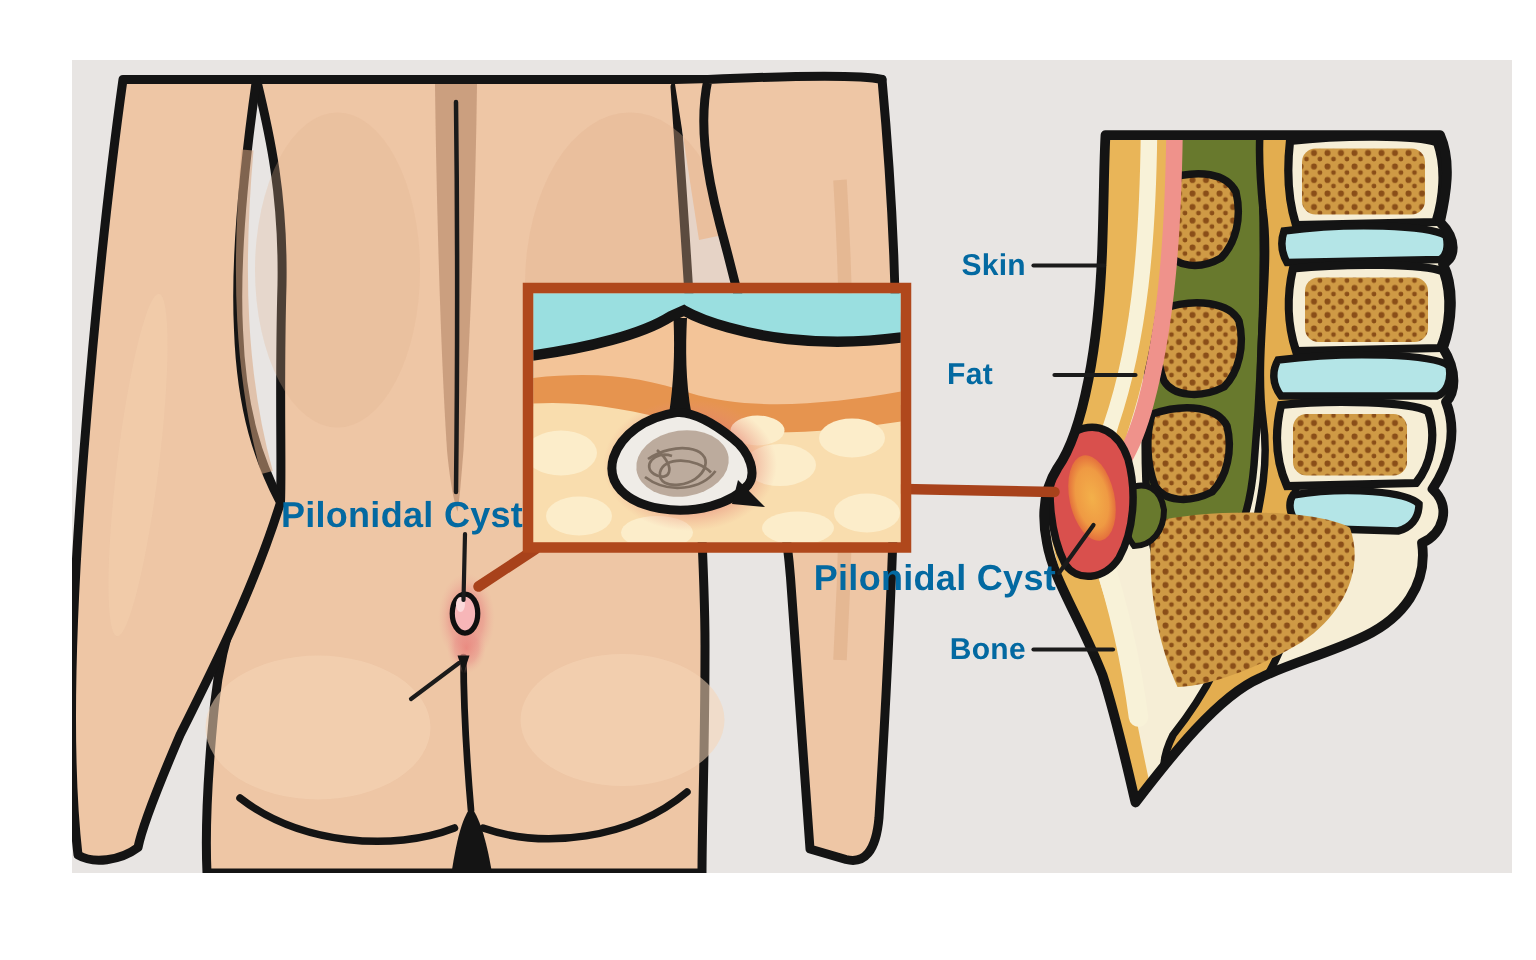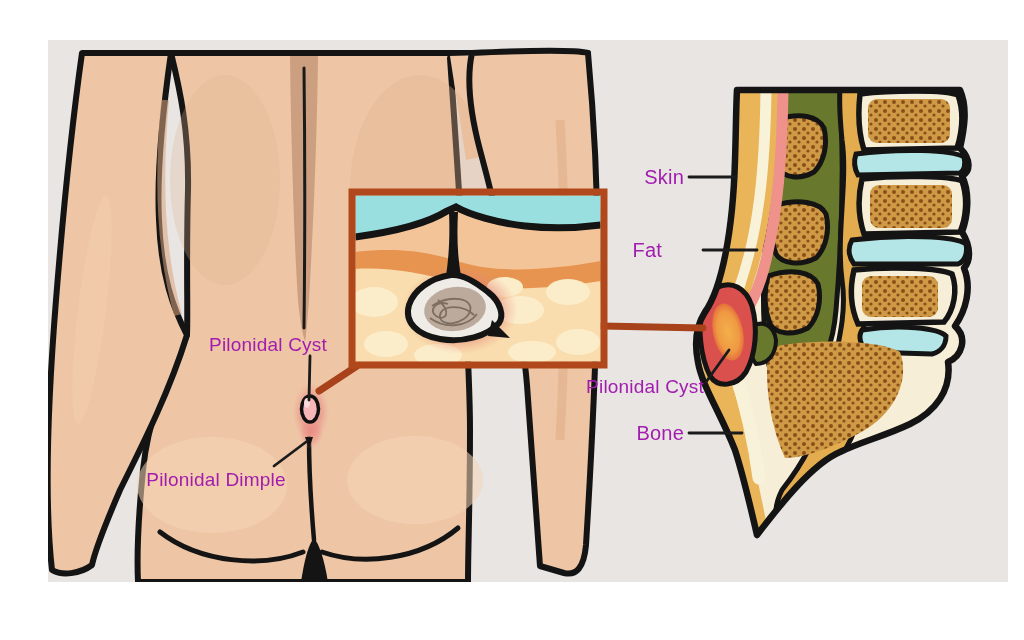--- a/index.html
+++ b/index.html
@@ -1,23 +1,23 @@
 <!DOCTYPE html>
 <html><head>
 <meta charset="utf-8">
 <style>
   html,body{margin:0;padding:0;background:#ffffff;}
   .stage{position:relative;width:1024px;height:640px;background:#ffffff;overflow:hidden;
          font-family:"Liberation Sans",sans-serif;}
   .stage svg{position:absolute;left:0;top:0;}
-  .lbl{position:absolute;color:#a21caf;font-weight:400;white-space:nowrap;
+  .lbl{position:absolute;color:#0369a1;font-weight:700;white-space:nowrap;
        letter-spacing:.2px;line-height:1;}
   .lbl.center{transform:translate(-50%,-50%);}
   .lbl.endright{transform:translate(-100%,-50%);}
-  .sz19{font-size:19px;}
+  .sz19{font-size:24px;}
   .sz20{font-size:20px;}
 </style>
 </head>
 <body>
 
 <div class="stage">
 
 <svg viewBox="0 0 1024 640" width="1024" height="640">
   <defs>
     <pattern id="speck" width="9" height="9" patternUnits="userSpaceOnUse">
@@ -190,19 +190,18 @@
     <path d="M 310,356 L 309,400"></path>
     <path d="M 274,466 L 306,442"></path>
     <path d="M 689,177 L 736,177"></path>
     <path d="M 703,250 L 757,250"></path>
     <path d="M 706,382 L 729,350"></path>
     <path d="M 689,433 L 742,433"></path>
   </g>
 </svg>
 
 <div class="lbl center sz19" style="left:268px;top:344px;">Pilonidal Cyst</div>
-<div class="lbl center sz19" style="left:216px;top:479px;">Pilonidal Dimple</div>
 <div class="lbl endright sz20" style="left:684px;top:177px;">Skin</div>
 <div class="lbl endright sz20" style="left:662px;top:250px;">Fat</div>
 <div class="lbl endright sz19" style="left:704px;top:386px;">Pilonidal Cyst</div>
 <div class="lbl endright sz20" style="left:684px;top:433px;">Bone</div>
 
 </div>
 
 </body></html>

